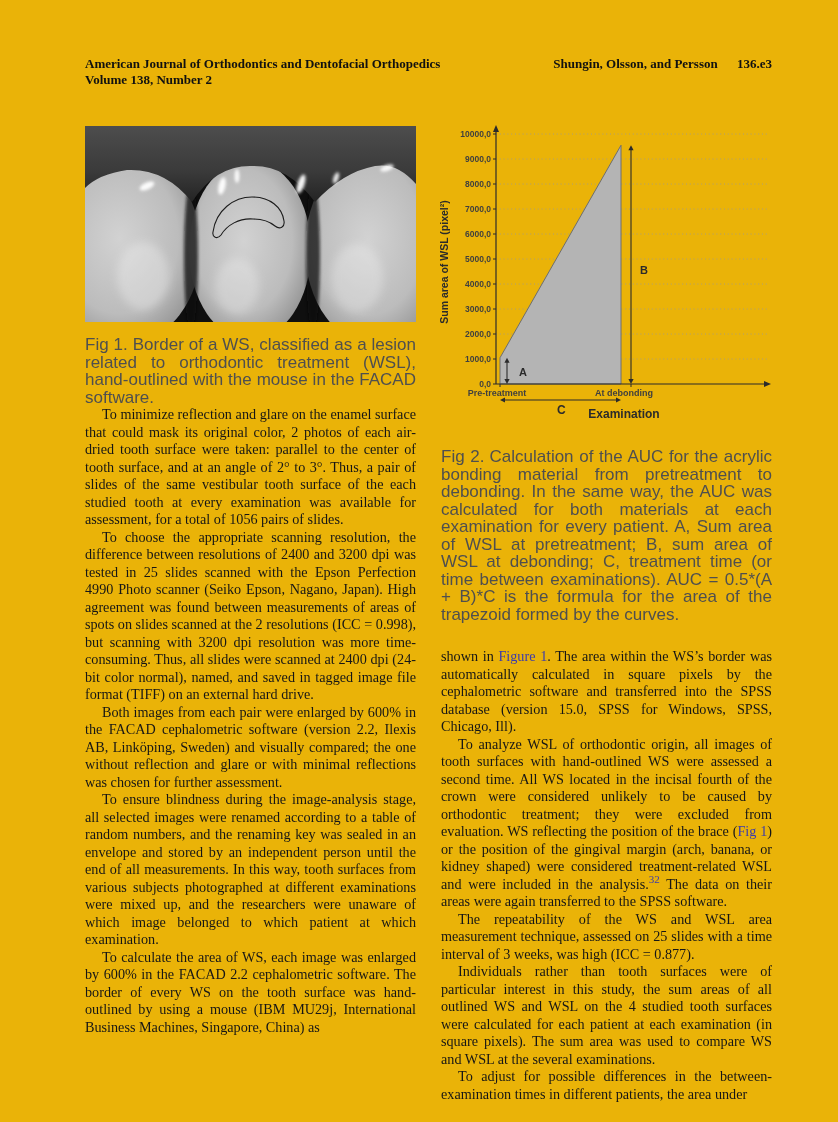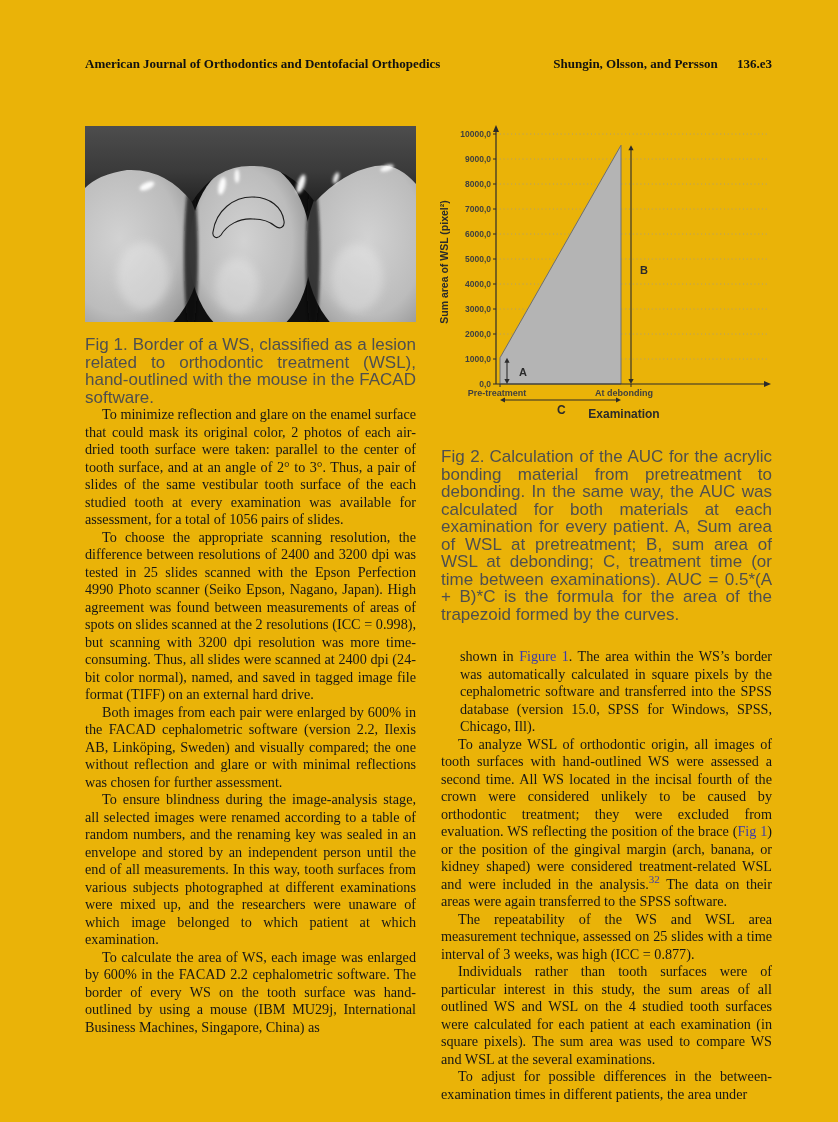--- a/index.html
+++ b/index.html
@@ -15,32 +15,33 @@
   figure{margin:0;}
   .photo{display:block;margin-top:4px;}
   .caption{font-family:"Liberation Sans",sans-serif;font-size:17px;line-height:17.5px;
            color:#4f4f4f;text-align:justify;margin-top:14px;}
   .caption .figlabel{margin-right:5px;}
   .chart-figure .caption{}
   .chart-svg{display:block;margin-left:-4px;}
   .body-text{font-size:14.2px;line-height:17.5px;text-align:justify;}
   .body-text-right{margin-top:25px;}
   .body-text p{margin:0;text-indent:17px;}
-  .body-text p.noindent{text-indent:0;margin-left:19px;}
+  .body-text p.noindent{text-indent:0;}
   .ref-link{color:#3b3bad;cursor:pointer;}
   sup.ref-link{font-size:11px;line-height:0;}
 </style>
 </head>
 <body>
 
 <div class="page">
 
   <div class="header">
     <div class="header-left">
       <div>American Journal of Orthodontics and Dentofacial Orthopedics</div>
+      <div>Volume 138, Number 2</div>
     </div>
     <div class="header-right">
       <span>Shungin, Olsson, and Persson</span>
       <span class="pageno">136.e3</span>
     </div>
   </div>
 
   <div class="columns">
 
     <div class="col">

